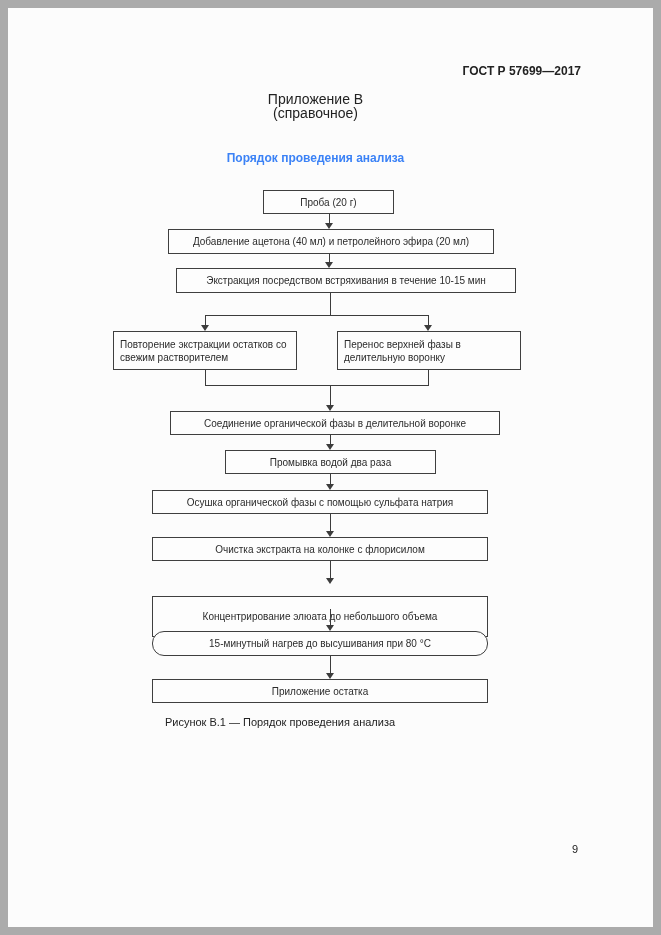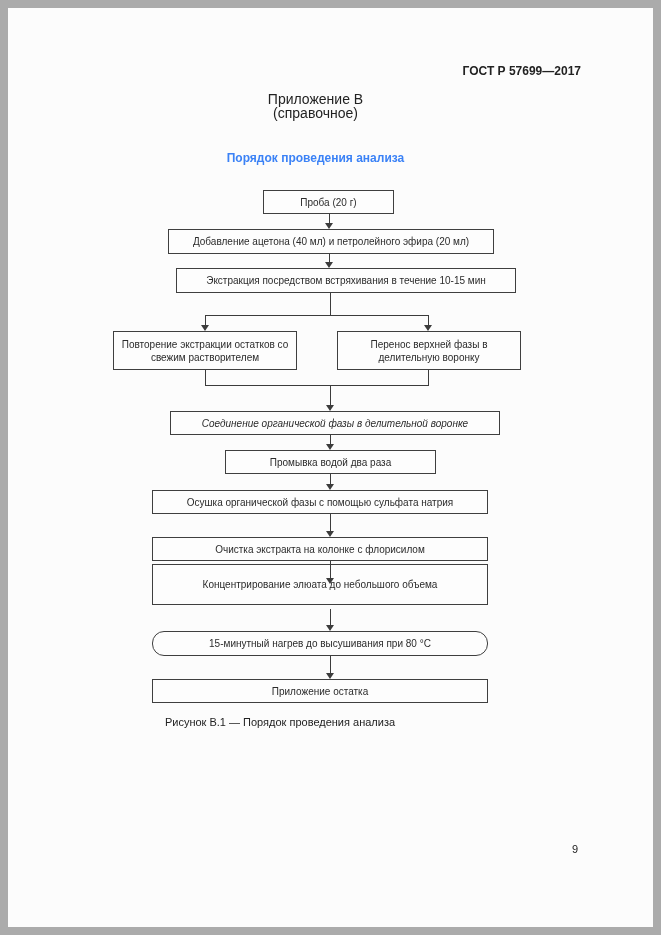--- a/index.html
+++ b/index.html
@@ -26,21 +26,20 @@
   .section-title{
     position:absolute;top:143px;left:0;width:615px;
     text-align:center;font-size:12px;font-weight:bold;color:#3b82f6;
   }
   .flowchart{position:absolute;left:0;top:0;width:645px;height:919px;}
   .fbox{
     position:absolute;
     border:1px solid #3f3f3f;
     background:#fdfdfd;
     display:flex;align-items:center;justify-content:center;
-    text-align:center;
     font-size:10px;line-height:13px;color:#2b2b2b;
     box-sizing:border-box;
     padding:1px 6px;
   }
   .vline{position:absolute;width:1px;background:#3c3c3c;}
   .hline{position:absolute;height:1px;background:#3c3c3c;}
   .arrowhead{
     position:absolute;width:0;height:0;
     border-left:4px solid transparent;
     border-right:4px solid transparent;
@@ -69,25 +68,25 @@
 
   <div class="section-title">Порядок проведения анализа</div>
 
   <div class="flowchart">
 
     <div class="fbox" style="left:255px;top:182px;width:131px;height:24px;">Проба (20 г)</div>
     <div class="fbox" style="left:160px;top:221px;width:326px;height:25px;">Добавление ацетона (40 мл) и петролейного эфира (20 мл)</div>
     <div class="fbox" style="left:168px;top:260px;width:340px;height:25px;">Экстракция посредством встряхивания в течение 10-15 мин</div>
     <div class="fbox" style="left:105px;top:323px;width:184px;height:39px;">Повторение экстракции остатков со свежим растворителем</div>
     <div class="fbox" style="left:329px;top:323px;width:184px;height:39px;">Перенос верхней фазы в делительную воронку</div>
-    <div class="fbox" style="left:162px;top:403px;width:330px;height:24px;font-style:italic;">Соединение органической фазы в делительной воронке</div>
+    <div class="fbox" style="left:162px;top:403px;width:330px;height:24px;">Соединение органической фазы в делительной воронке</div>
     <div class="fbox" style="left:217px;top:442px;width:211px;height:24px;">Промывка водой два раза</div>
     <div class="fbox" style="left:144px;top:482px;width:336px;height:24px;">Осушка органической фазы с помощью сульфата натрия</div>
     <div class="fbox" style="left:144px;top:529px;width:336px;height:24px;">Очистка экстракта на колонке с флорисилом</div>
-    <div class="fbox" style="left:144px;top:556px;width:336px;height:41px;">Концентрирование элюата до небольшого объема</div>
+    <div class="fbox" style="left:144px;top:588px;width:336px;height:41px;">Концентрирование элюата до небольшого объема</div>
     <div class="fbox" style="left:144px;top:623px;width:336px;height:25px;border-radius:12px;">15-минутный нагрев до высушивания при 80 °С</div>
     <div class="fbox" style="left:144px;top:671px;width:336px;height:24px;">Приложение остатка</div>
 
     <div class="vline" style="left:321px;top:206px;height:10px;"></div>
     <div class="arrowhead" style="left:317px;top:215px;"></div>
 
     <div class="vline" style="left:321px;top:246px;height:9px;"></div>
     <div class="arrowhead" style="left:317px;top:254px;"></div>
 
     <div class="vline" style="left:322px;top:285px;height:23px;"></div>

